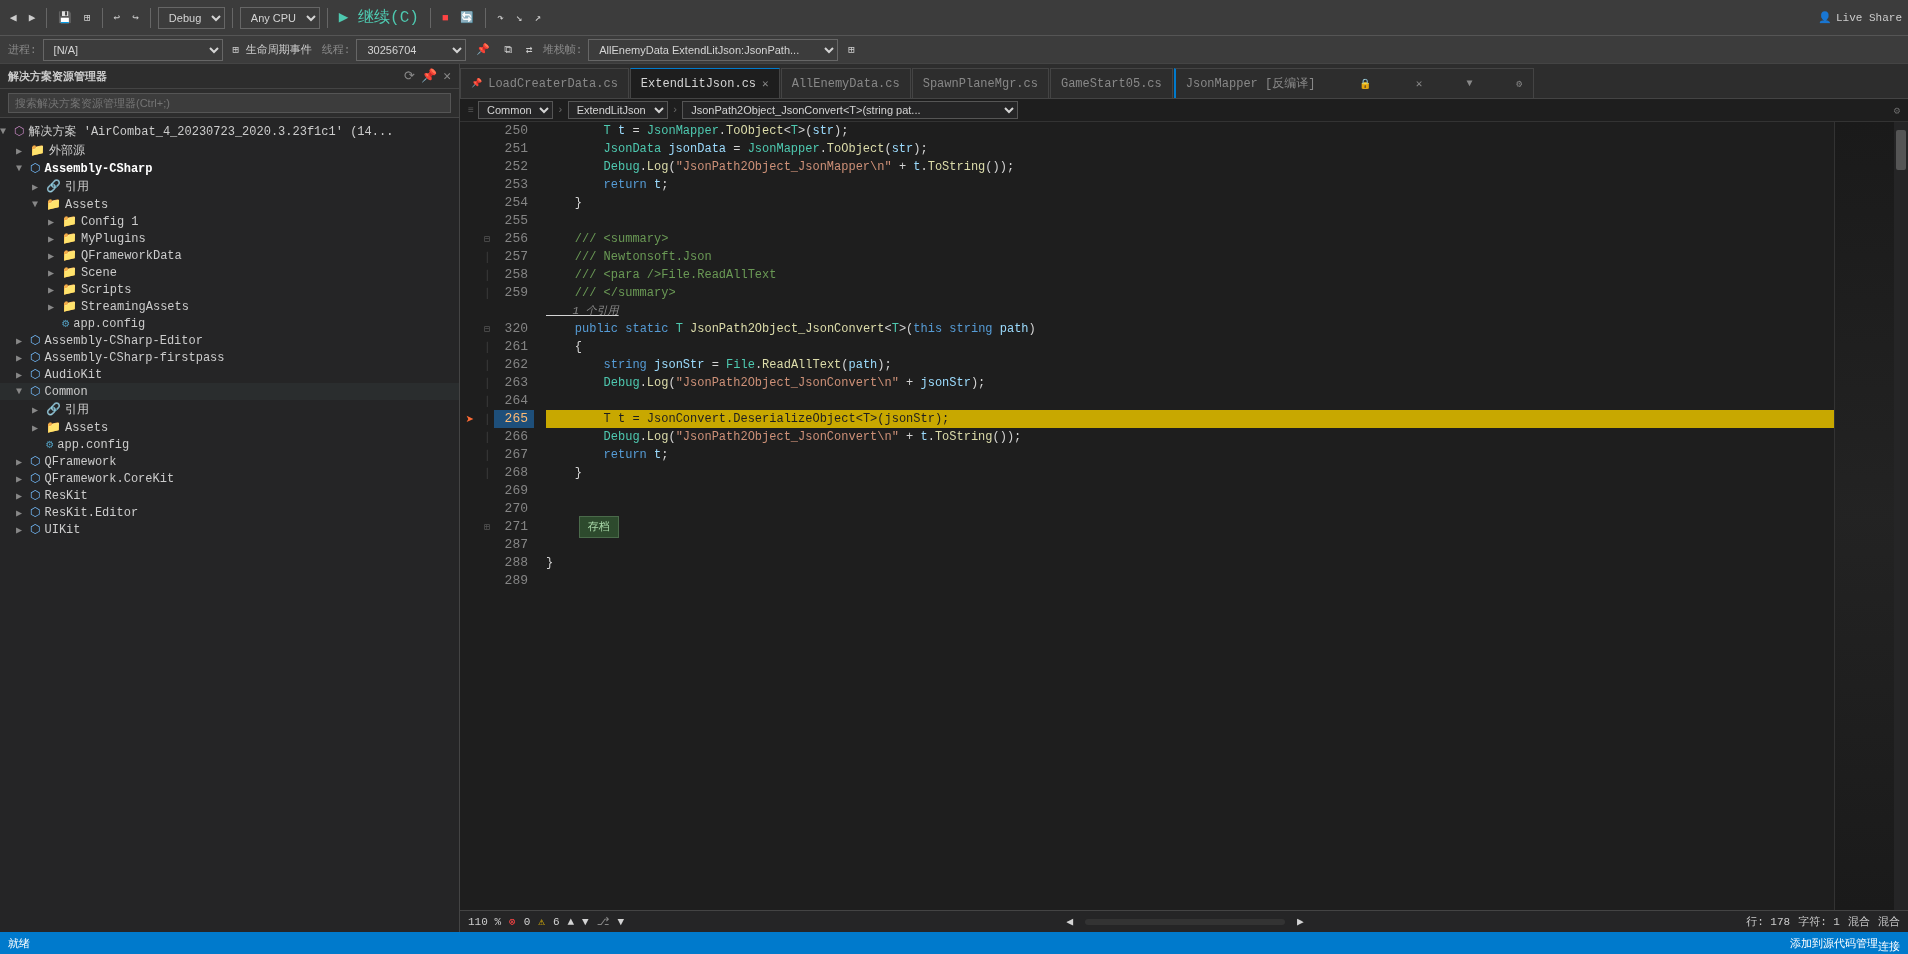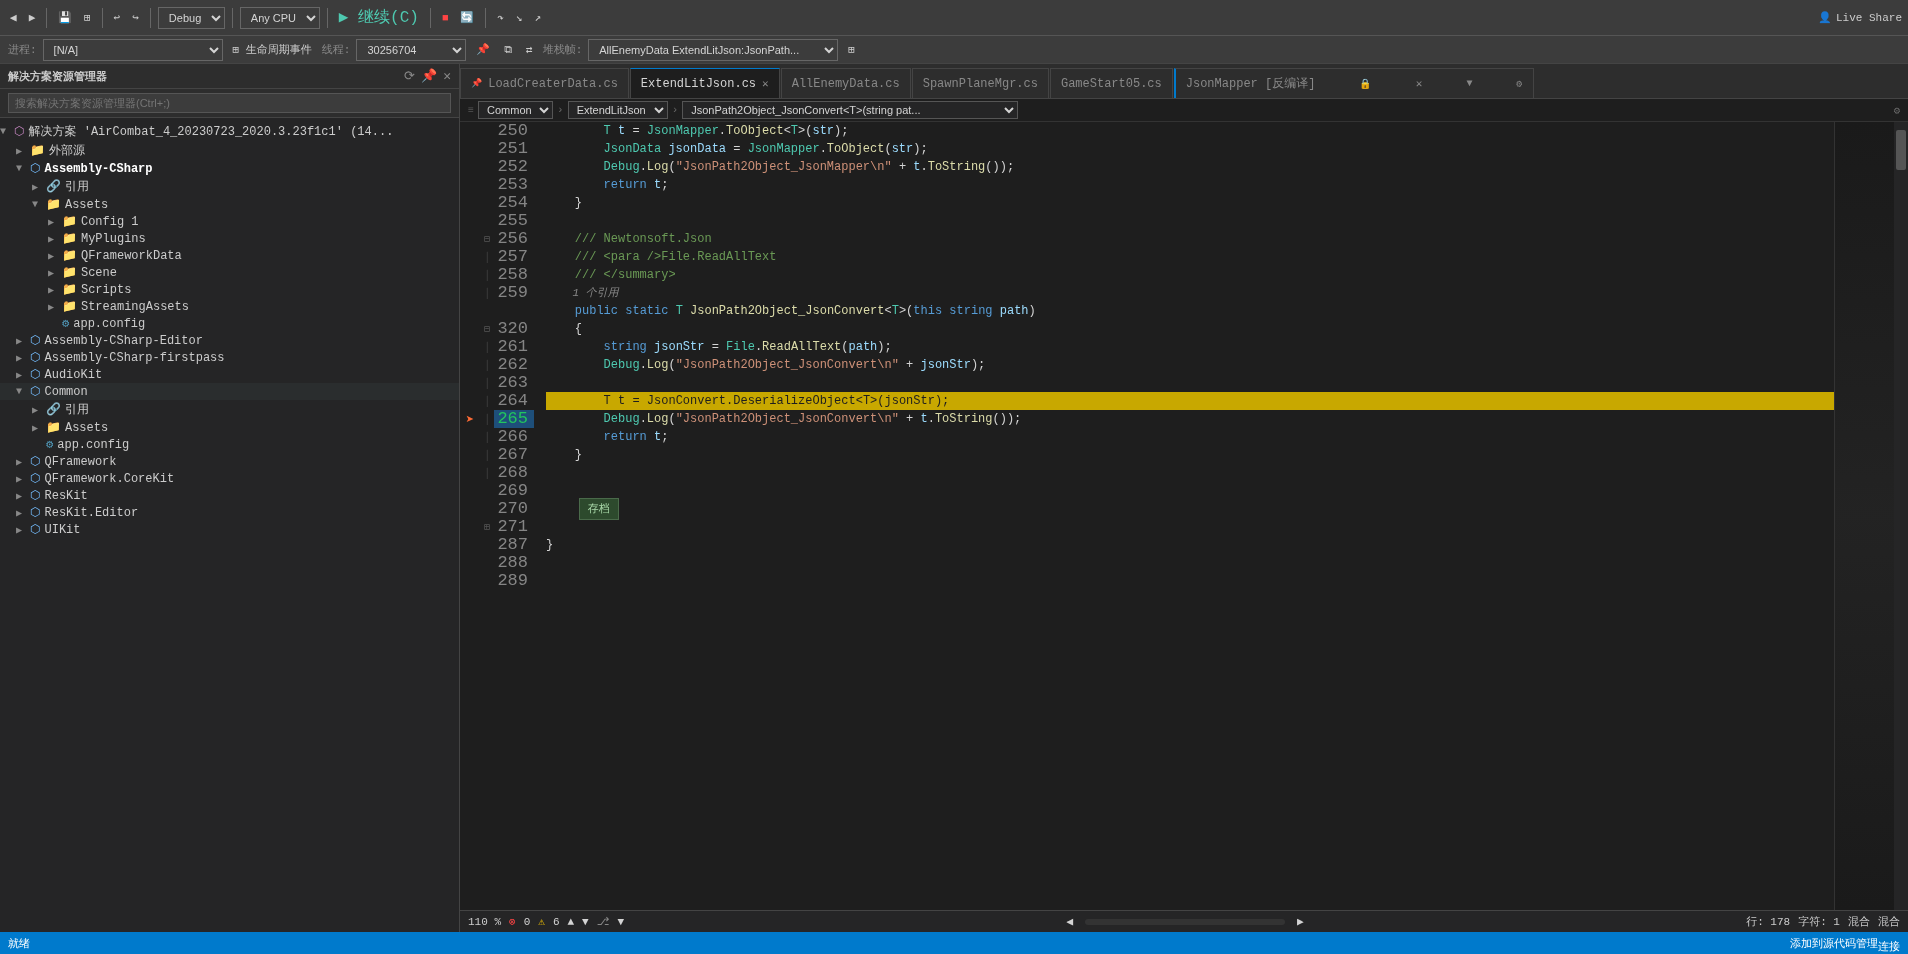--- a/index.html
+++ b/index.html
@@ -247,21 +247,21 @@
       color: #858585;
       text-align: right;
       padding: 0 12px 0 0;
       user-select: none;
       min-width: 52px;
       flex-shrink: 0;
     }
     .line-number {
       height: 18px;
       line-height: 18px;
-      font-size: 17px;
+      font-size: 13px;
       padding-right: 6px;
     }
     .code-content {
       flex: 1;
       padding: 0;
       overflow: visible;
     }
     .code-line {
       height: 18px;
       line-height: 18px;
@@ -775,21 +775,21 @@
           <div class="line-number">256</div>
           <div class="line-number">257</div>
           <div class="line-number">258</div>
           <div class="line-number">259</div>
           <div class="line-number" style="color:transparent;">·</div>
           <div class="line-number">320</div>
           <div class="line-number">261</div>
           <div class="line-number">262</div>
           <div class="line-number">263</div>
           <div class="line-number">264</div>
-          <div class="line-number" style="color:#22c55e;background:#1e4f7a;">265</div>
+          <div class="line-number" style="color:#fdba74;background:#1e4f7a;">265</div>
           <div class="line-number">266</div>
           <div class="line-number">267</div>
           <div class="line-number">268</div>
           <div class="line-number">269</div>
           <div class="line-number">270</div>
           <div class="line-number">271</div>
           <div class="line-number">287</div>
           <div class="line-number">288</div>
           <div class="line-number">289</div>
         </div>
@@ -811,34 +811,37 @@
           <div class="code-line">
             <span class="c-text">&nbsp;&nbsp;&nbsp;&nbsp;&nbsp;&nbsp;&nbsp;&nbsp;</span><span class="c-keyword">return</span><span class="c-text"> </span><span class="c-var">t</span><span class="c-text">;</span>
           </div>
 
           <div class="code-line">
             <span class="c-text">&nbsp;&nbsp;&nbsp;&nbsp;}</span>
           </div>
 
           <div class="code-line">&nbsp;</div>
 
+          <div class="code-line">
+            <span class="c-text">&nbsp;&nbsp;&nbsp;&nbsp;</span><span class="c-comment">/// &lt;summary&gt;</span>
+          </div>
 
           <div class="code-line">
             <span class="c-text">&nbsp;&nbsp;&nbsp;&nbsp;</span><span class="c-comment">/// Newtonsoft.Json</span>
           </div>
 
           <div class="code-line">
             <span class="c-text">&nbsp;&nbsp;&nbsp;&nbsp;</span><span class="c-comment">/// &lt;para /&gt;File.ReadAllText</span>
           </div>
 
           <div class="code-line">
             <span class="c-text">&nbsp;&nbsp;&nbsp;&nbsp;</span><span class="c-comment">/// &lt;/summary&gt;</span>
           </div>
 
-          <div class="code-line" style="height:18px;">
+          <div class="code-line" style="height:18px;text-decoration:underline;">
             <span class="ref-count">&nbsp;&nbsp;&nbsp;&nbsp;1 个引用</span>
           </div>
 
           <div class="code-line">
             <span class="c-text">&nbsp;&nbsp;&nbsp;&nbsp;</span><span class="c-keyword">public</span><span class="c-text"> </span><span class="c-keyword">static</span><span class="c-text"> </span><span class="c-type">T</span><span class="c-text"> </span><span class="c-method">JsonPath2Object_JsonConvert</span><span class="c-text">&lt;</span><span class="c-type">T</span><span class="c-text">&gt;(</span><span class="c-keyword">this</span><span class="c-text"> </span><span class="c-keyword">string</span><span class="c-text"> </span><span class="c-param">path</span><span class="c-text">)</span>
           </div>
 
           <div class="code-line">
             <span class="c-text">&nbsp;&nbsp;&nbsp;&nbsp;{</span>
           </div>

